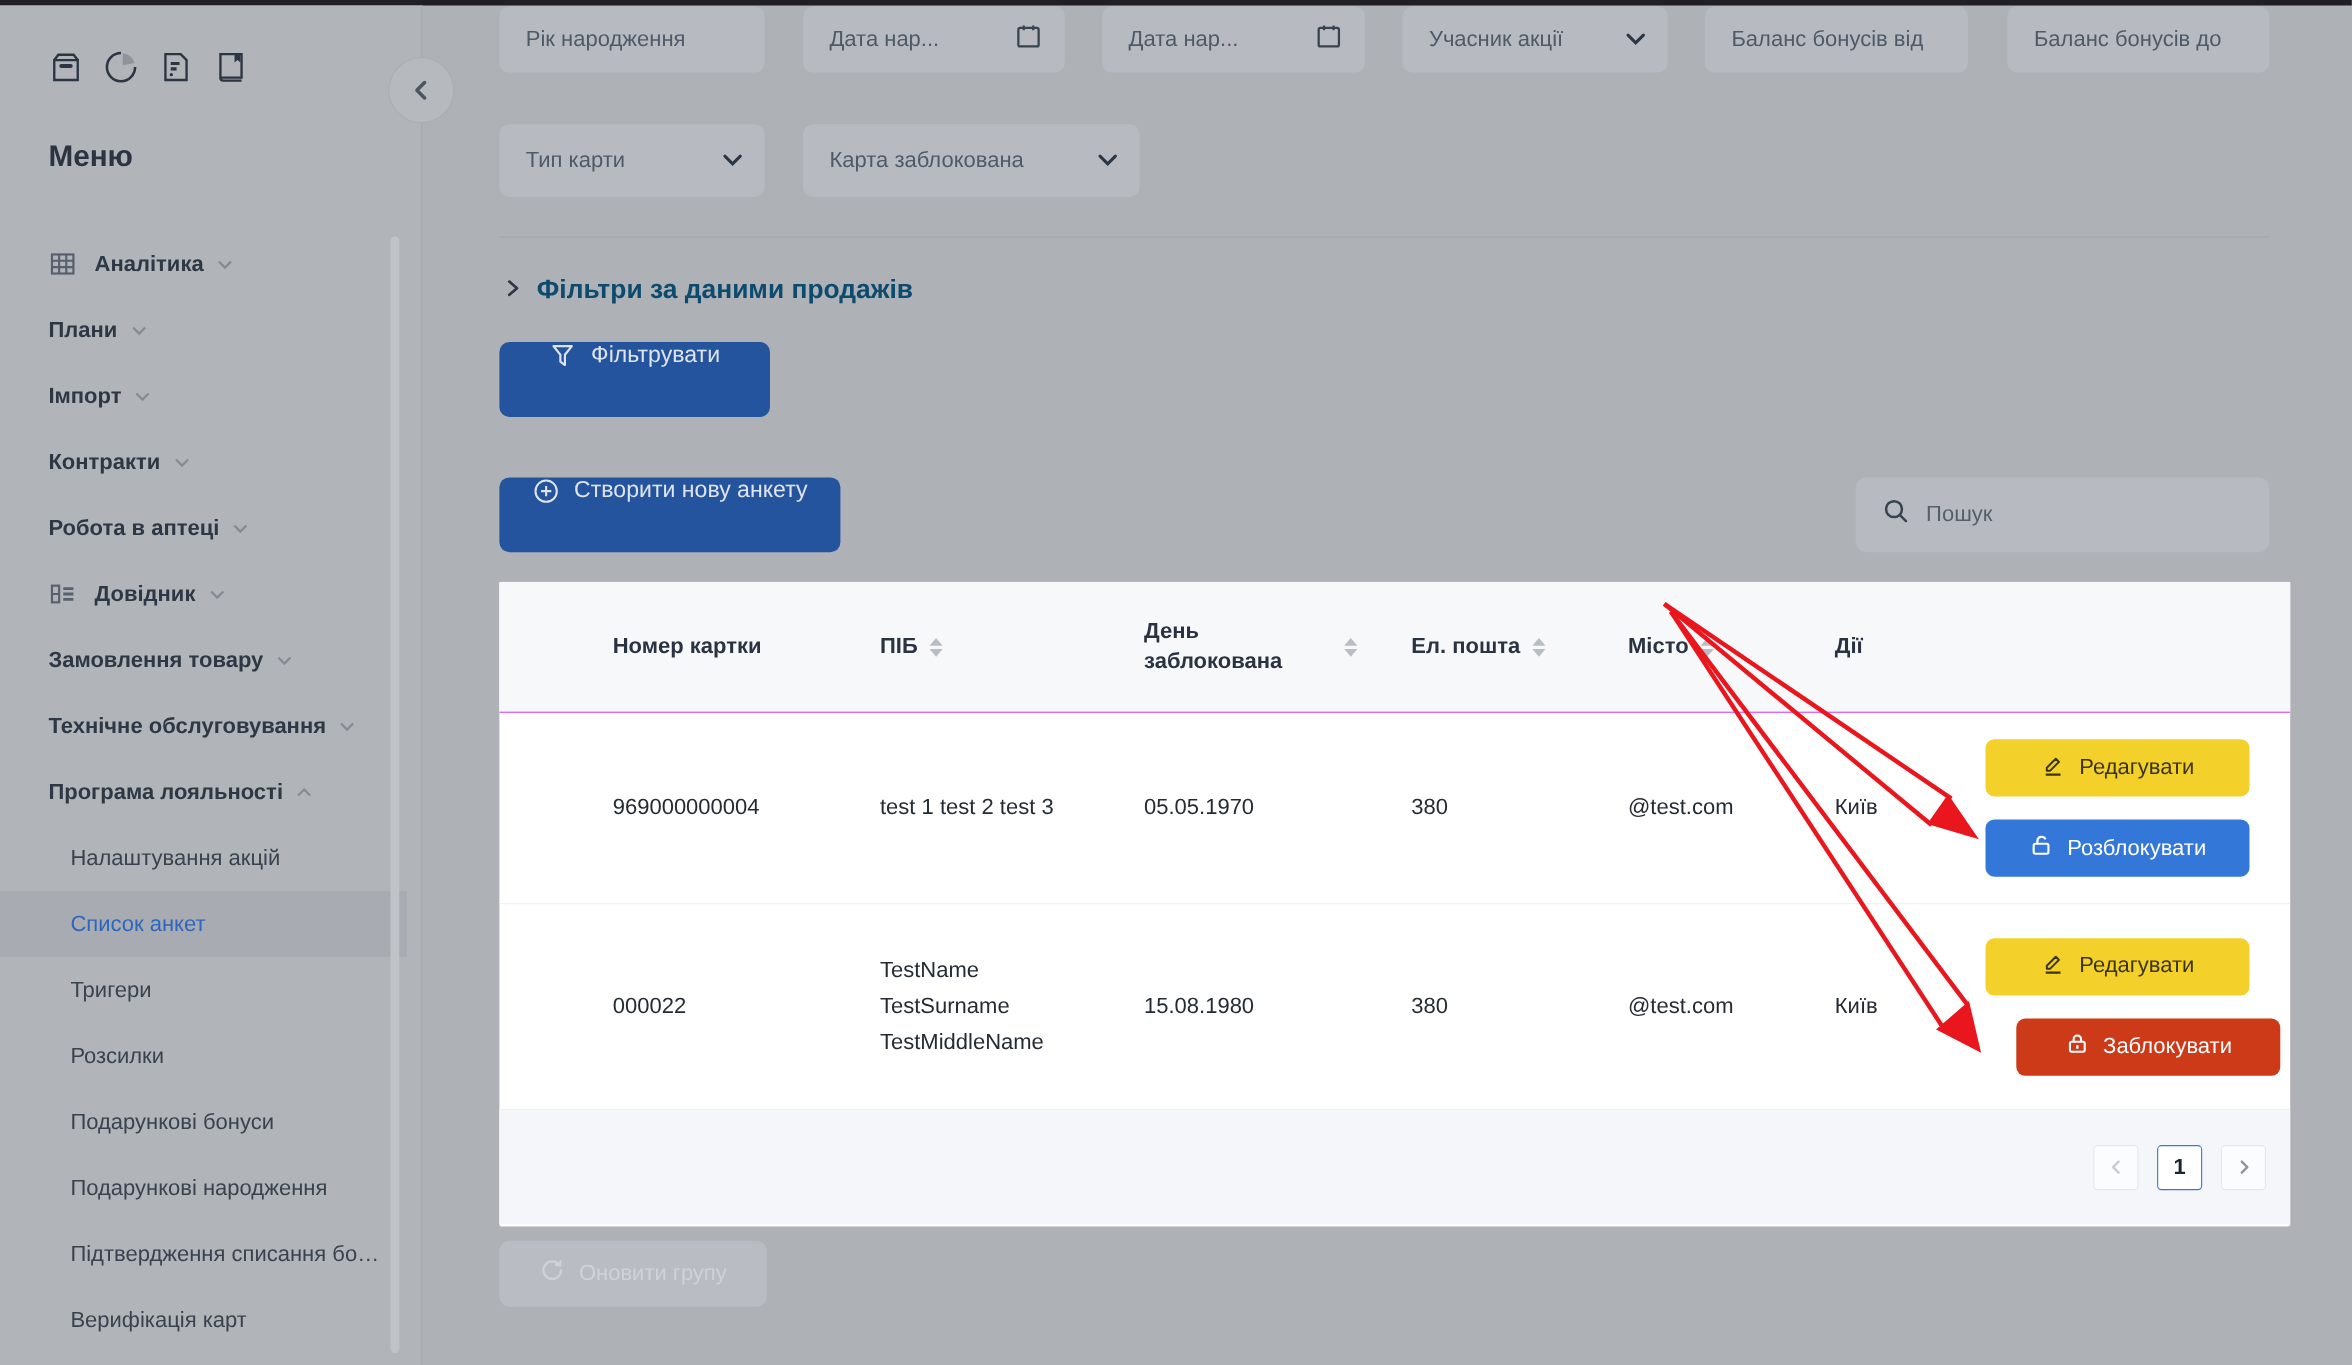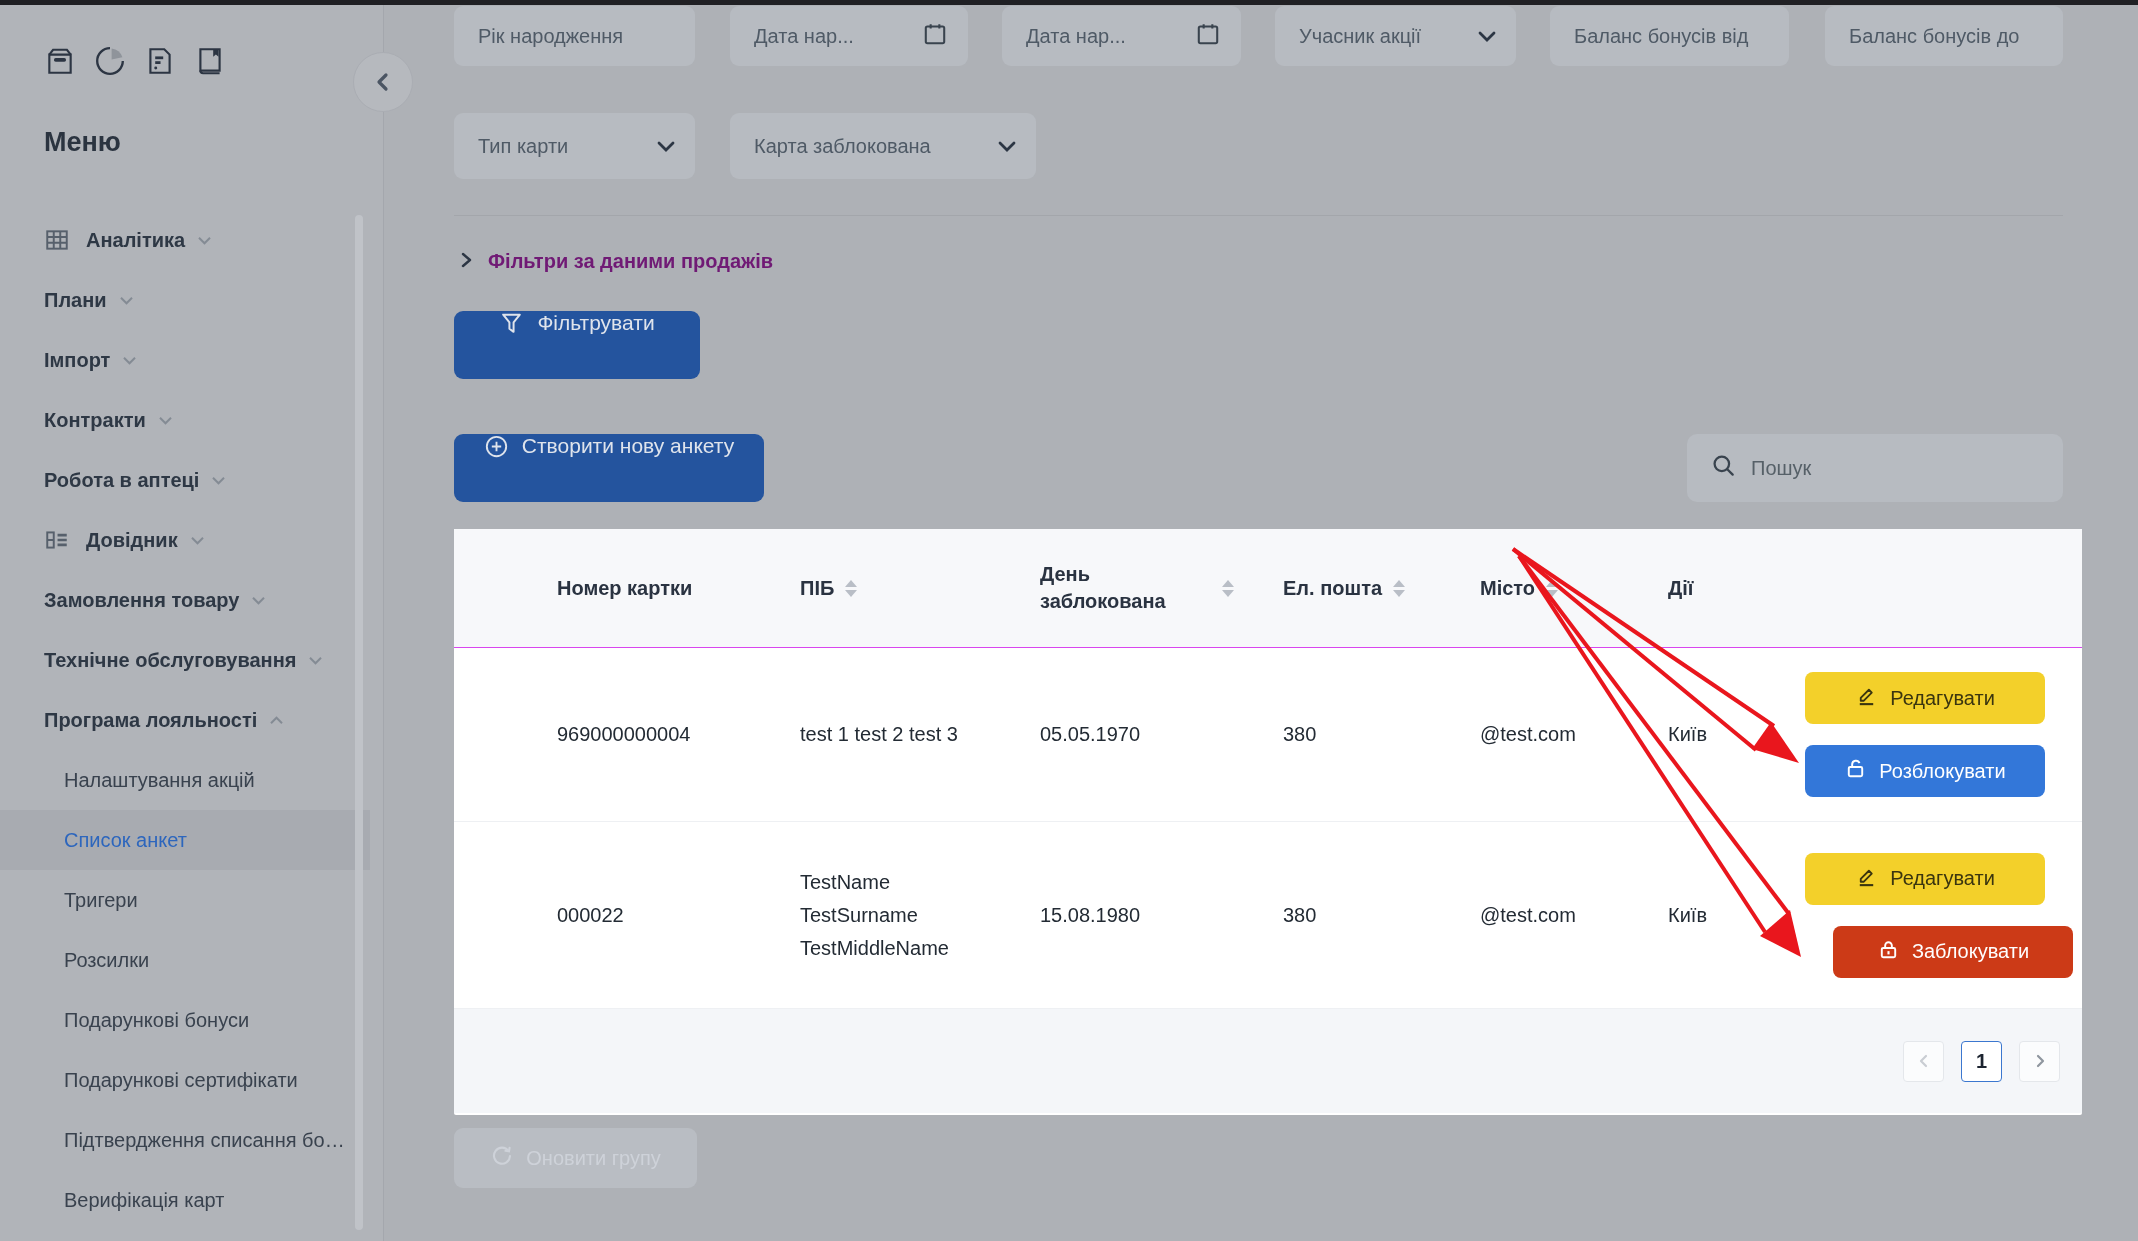--- a/index.html
+++ b/index.html
@@ -25,21 +25,21 @@
   .side-scrollbar{position:absolute;left:355px;top:210px;width:8px;height:1015px;border-radius:4px;background:#c0c3c8;}
   .collapse-btn{position:absolute;left:353px;top:52px;width:60px;height:60px;border-radius:50%;
     background:#b6b9be;border:1px solid #aaadb3;display:flex;align-items:center;justify-content:center;z-index:20;cursor:pointer;}
   
   .finput{position:absolute;height:60px;border-radius:9px;background:#b7bbc1;display:flex;align-items:center;
     padding:0 20px 0 24px;font-size:20px;color:#4f5a66;cursor:text;}
   .finput .grow{flex:1;}
   .frow2{top:113px;height:66px;}
   .divider{position:absolute;left:454px;top:215px;width:1609px;height:1px;background:#a3a6ab;}
   .sales-toggle{position:absolute;left:458px;top:250px;display:flex;align-items:center;gap:14px;cursor:pointer;}
-  .sales-toggle .lbl{font-size:20px;font-weight:bold;color:#701a75;text-align:center;}
+  .sales-toggle .lbl{font-size:24px;font-weight:bold;color:#0c4a6e;text-align:center;}
   .btn-blue{position:absolute;background:#24549e;border:none;border-radius:9px;display:flex;align-items:flex-start;
     justify-content:center;gap:13px;color:#dfe4ec;font-size:21px;font-family:inherit;cursor:pointer;}
   .search{position:absolute;left:1687px;top:434px;width:376px;height:68px;border-radius:10px;background:#b7bbc1;
     display:flex;align-items:center;gap:14px;padding-left:24px;font-size:20px;color:#566068;cursor:text;}
   
   .card{position:absolute;left:454px;top:529px;width:1628px;height:586px;background:#ffffff;border-radius:2px;}
   .tgrid{display:grid;grid-template-columns:103px 243px 240px 243px 197px 188px 137px 1fr;align-items:center;}
   .thead{height:119px;background:#f7f8fa;border-bottom:1px solid #d946ef;}
   .th{font-size:20px;font-weight:600;color:#2a3341;display:flex;align-items:center;}
   .th .wrap-narrow{max-width:118px;line-height:27px;}
@@ -199,21 +199,21 @@
     <div class="mi sub">
       <span class="mi-label">Тригери</span>
     </div>
     <div class="mi sub">
       <span class="mi-label">Розсилки</span>
     </div>
     <div class="mi sub">
       <span class="mi-label">Подарункові бонуси</span>
     </div>
     <div class="mi sub">
-      <span class="mi-label">Подарункові сертифікати</span>
+      <span class="mi-label">Подарункові народження</span>
     </div>
     <div class="mi sub">
       <span class="mi-label">Підтвердження списання бону...</span>
     </div>
     <div class="mi sub">
       <span class="mi-label">Верифікація карт</span>
     </div>
   </div>
   <div class="side-scrollbar"></div>
 </div>

